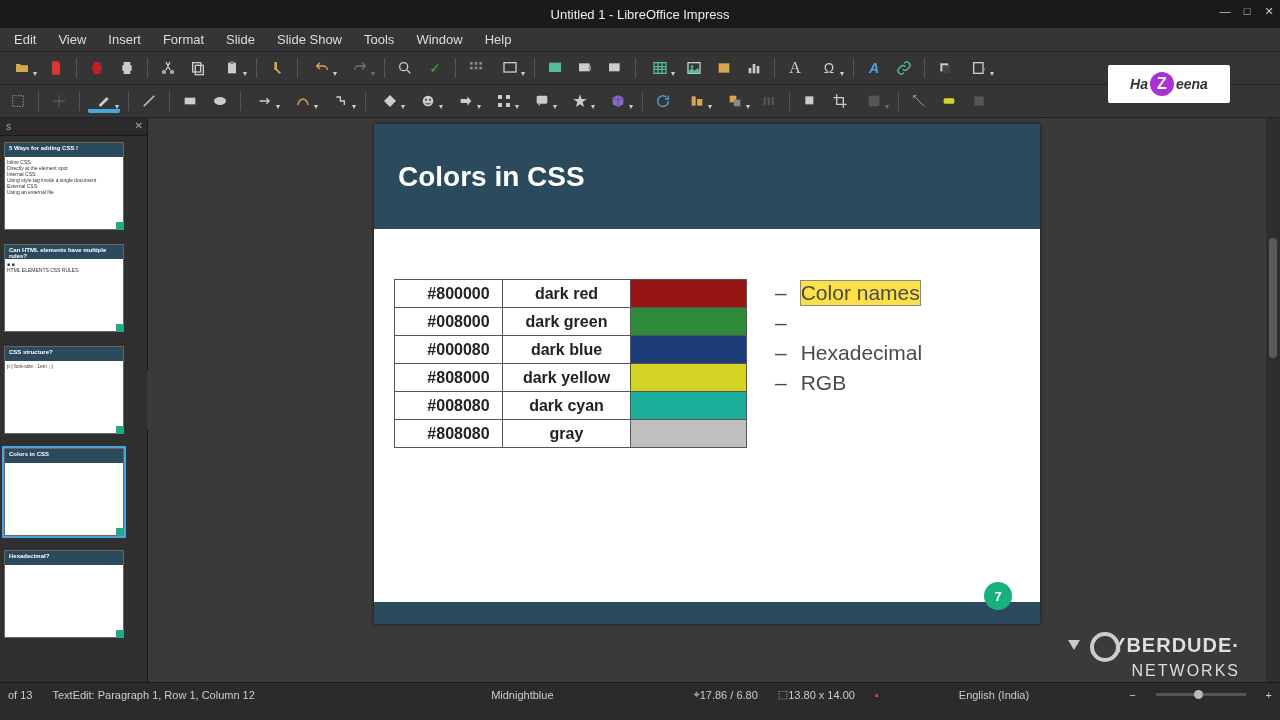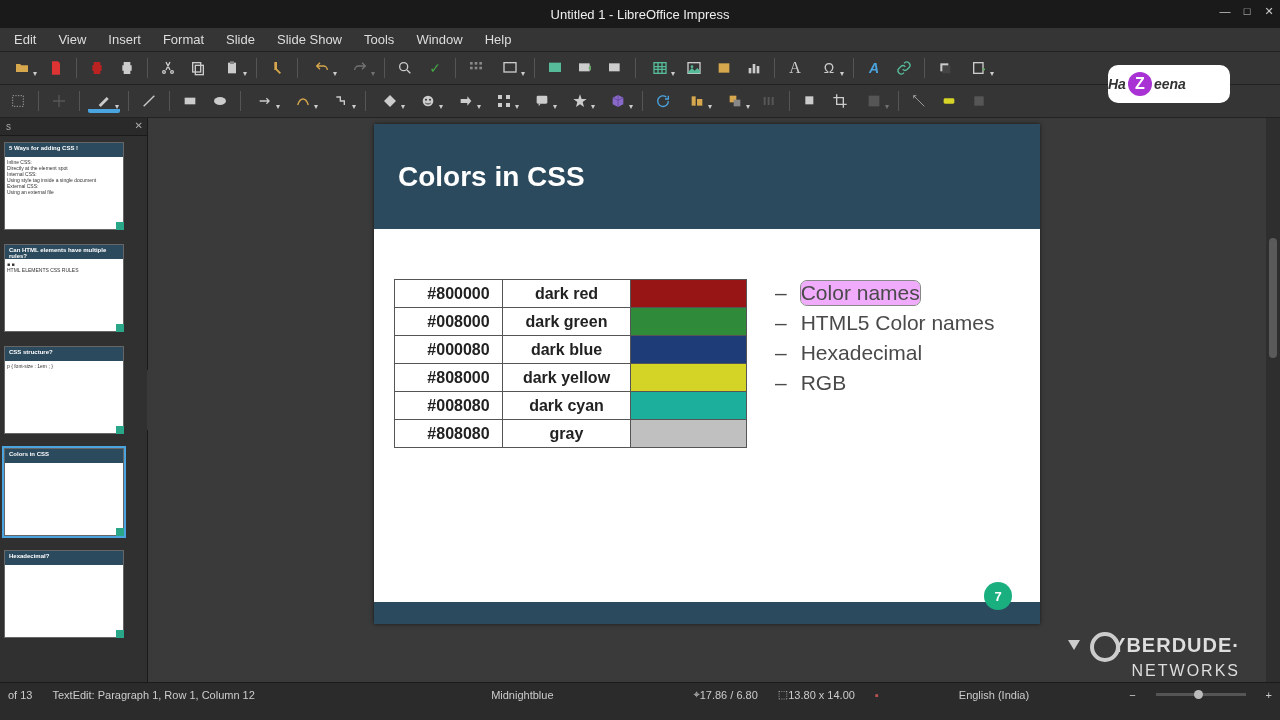--- a/index.html
+++ b/index.html
@@ -12,21 +12,21 @@
 
 .menubar { height: 24px; background: #353535; display: flex; align-items: center; padding-left: 4px; gap: 2px; border-bottom: 1px solid #222; }
 .menu-item { padding: 2px 10px; font-size: 13px; color: #ddd; cursor: pointer; }
 
 .toolbar { background: #353535; display: flex; align-items: center; padding: 4px 6px; gap: 6px; border-bottom: 1px solid #222; flex-wrap: nowrap; }
 .tb-icon { width: 24px; height: 24px; display: flex; align-items: center; justify-content: center; cursor: pointer; color: #ccc; font-size: 14px; border-radius: 2px; }
 .tb-icon.dropdown { position: relative; width: 32px; }
 .tb-icon.dropdown::after { content: "▾"; font-size: 8px; position: absolute; right: 1px; bottom: 2px; }
 .tb-sep { width: 1px; height: 20px; background: #555; margin: 0 2px; }
 
-.watermark-top { position: absolute; right: 50px; top: 65px; width: 122px; height: 38px; background: #fff; border-radius: 10px; display: flex; align-items: center; justify-content: flex-start; z-index: 100; }
+.watermark-top { position: absolute; right: 50px; top: 65px; width: 122px; height: 38px; background: #fff; border-radius: 2px; display: flex; align-items: center; justify-content: center; z-index: 100; }
 .watermark-top-text { color: #333; font-size: 14px; font-style: italic; font-weight: 600; }
 .watermark-top-circle { width: 24px; height: 24px; background: #a832d4; border-radius: 50%; display: inline-flex; align-items: center; justify-content: center; color: #fff; font-weight: bold; margin: 0 2px; }
 
 .main { display: flex; height: calc(720px - 28px - 24px - 40px - 40px - 24px); }
 
 .panel { width: 148px; background: #303030; border-right: 1px solid #1a1a1a; display: flex; flex-direction: column; position: relative; }
 .panel-header { height: 18px; background: #2a2a2a; border-bottom: 1px solid #1a1a1a; display: flex; align-items: center; padding: 0 6px; font-size: 10px; color: #aaa; position: relative; }
 .panel-close { position: absolute; right: 4px; top: 2px; font-size: 10px; cursor: pointer; }
 .panel-body { flex: 1; overflow-y: auto; padding: 6px 4px; }
 .thumb { width: 120px; height: 88px; background: #fff; margin-bottom: 14px; border: 1px solid #666; position: relative; cursor: pointer; }
@@ -44,21 +44,21 @@
 
 .color-table { border-collapse: collapse; }
 .color-table td { border: 1px solid #555; font-size: 16px; text-align: center; color: #222; font-weight: 600; height: 28px; }
 .ct-hex { width: 108px; padding-left: 20px; }
 .ct-name { width: 128px; }
 .ct-swatch { width: 116px; }
 
 .bullets { flex: 1; padding-top: 2px; }
 .bullet-item { font-size: 21px; color: #4a4a4a; margin-bottom: 6px; display: flex; align-items: flex-start; }
 .bullet-dash { margin-right: 14px; }
-.bullet-item.selected .bullet-text { background: #f0abfc; outline: 1px solid #888; border-radius: 6px; }
+.bullet-item.selected .bullet-text { background: #fde047; outline: 1px solid #888; }
 
 .slide-footer { position: absolute; bottom: 0; left: 0; right: 0; height: 22px; background: #2c4a5e; }
 .page-badge { position: absolute; right: 28px; bottom: 14px; width: 28px; height: 28px; background: #1aaf7e; border-radius: 50%; color: #fff; display: flex; align-items: center; justify-content: center; font-size: 13px; font-weight: 600; }
 
 .vscroll { width: 14px; background: #2e2e2e; }
 .vscroll-thumb { width: 8px; height: 120px; background: #5a5a5a; margin: 120px auto 0; border-radius: 4px; }
 
 .statusbar { height: 24px; background: #2b2b2b; border-top: 1px solid #1a1a1a; display: flex; align-items: center; padding: 5px 8px; font-size: 11px; color: #ccc; gap: 20px; }
 .status-seg { display: flex; align-items: center; }
 
@@ -482,21 +482,20 @@
               </tr>
             </tbody>
         </table>
         <div class="bullets" id="bullet-list">
             <div class="bullet-item selected">
               <span class="bullet-dash">–</span>
               <span class="bullet-text">Color names</span>
             </div>
             <div class="bullet-item">
               <span class="bullet-dash">–</span>
-              <span class="bullet-text">HTML5 Color names</span>
             </div>
             <div class="bullet-item">
               <span class="bullet-dash">–</span>
               <span class="bullet-text">Hexadecimal</span>
             </div>
             <div class="bullet-item">
               <span class="bullet-dash">–</span>
               <span class="bullet-text">RGB</span>
             </div>
           </div>

